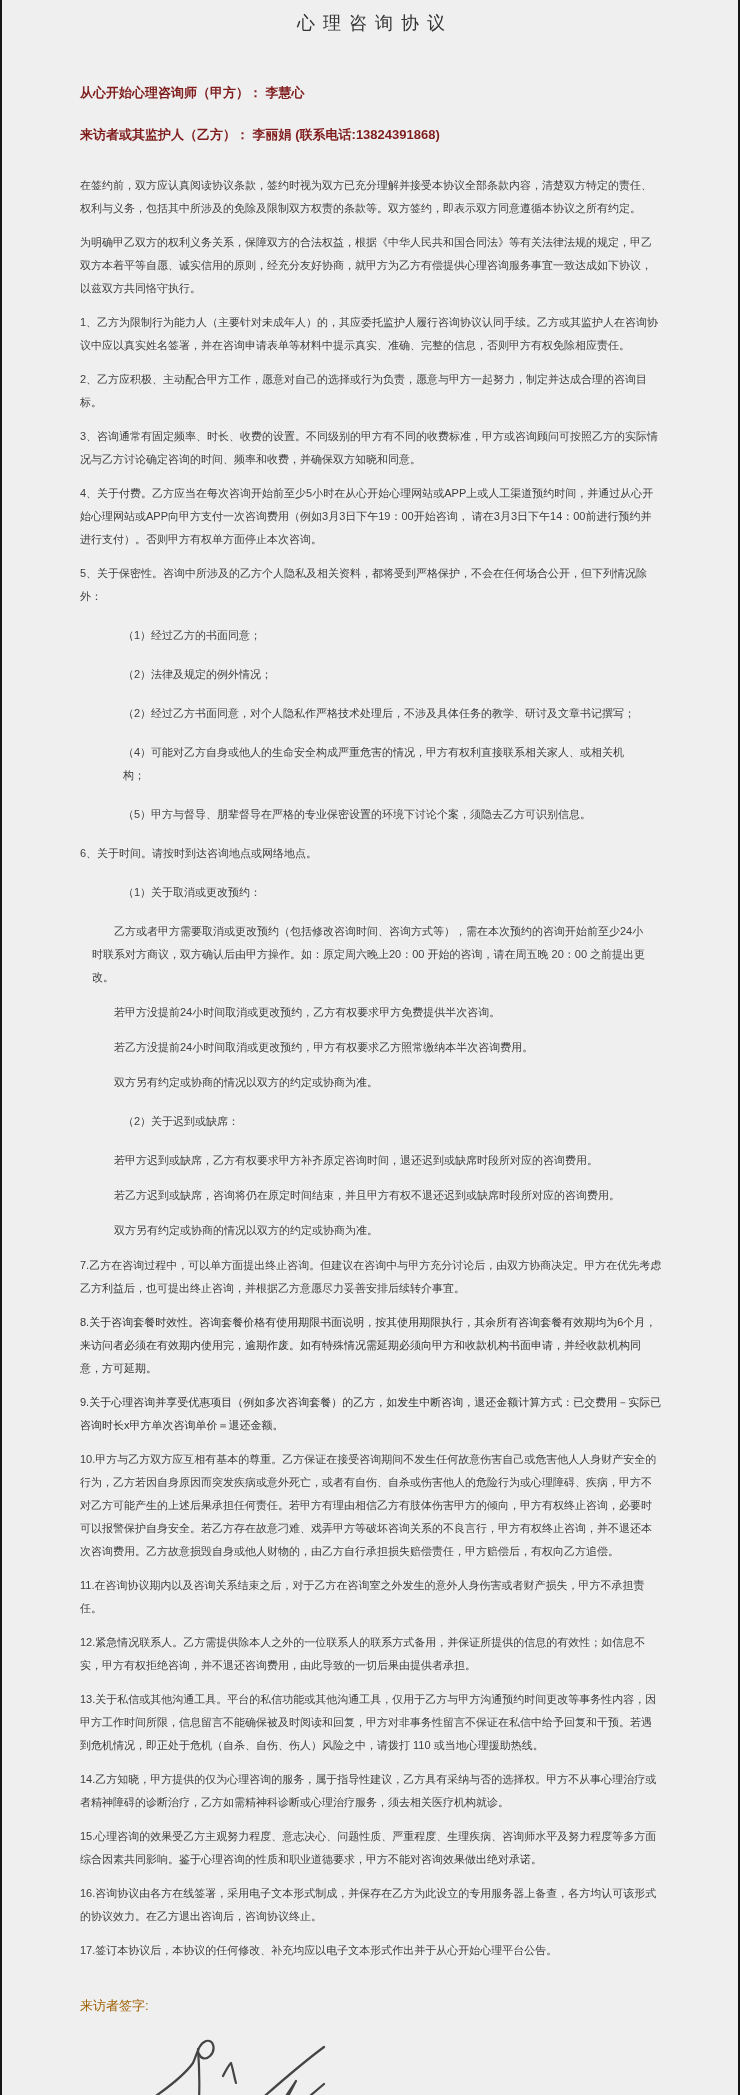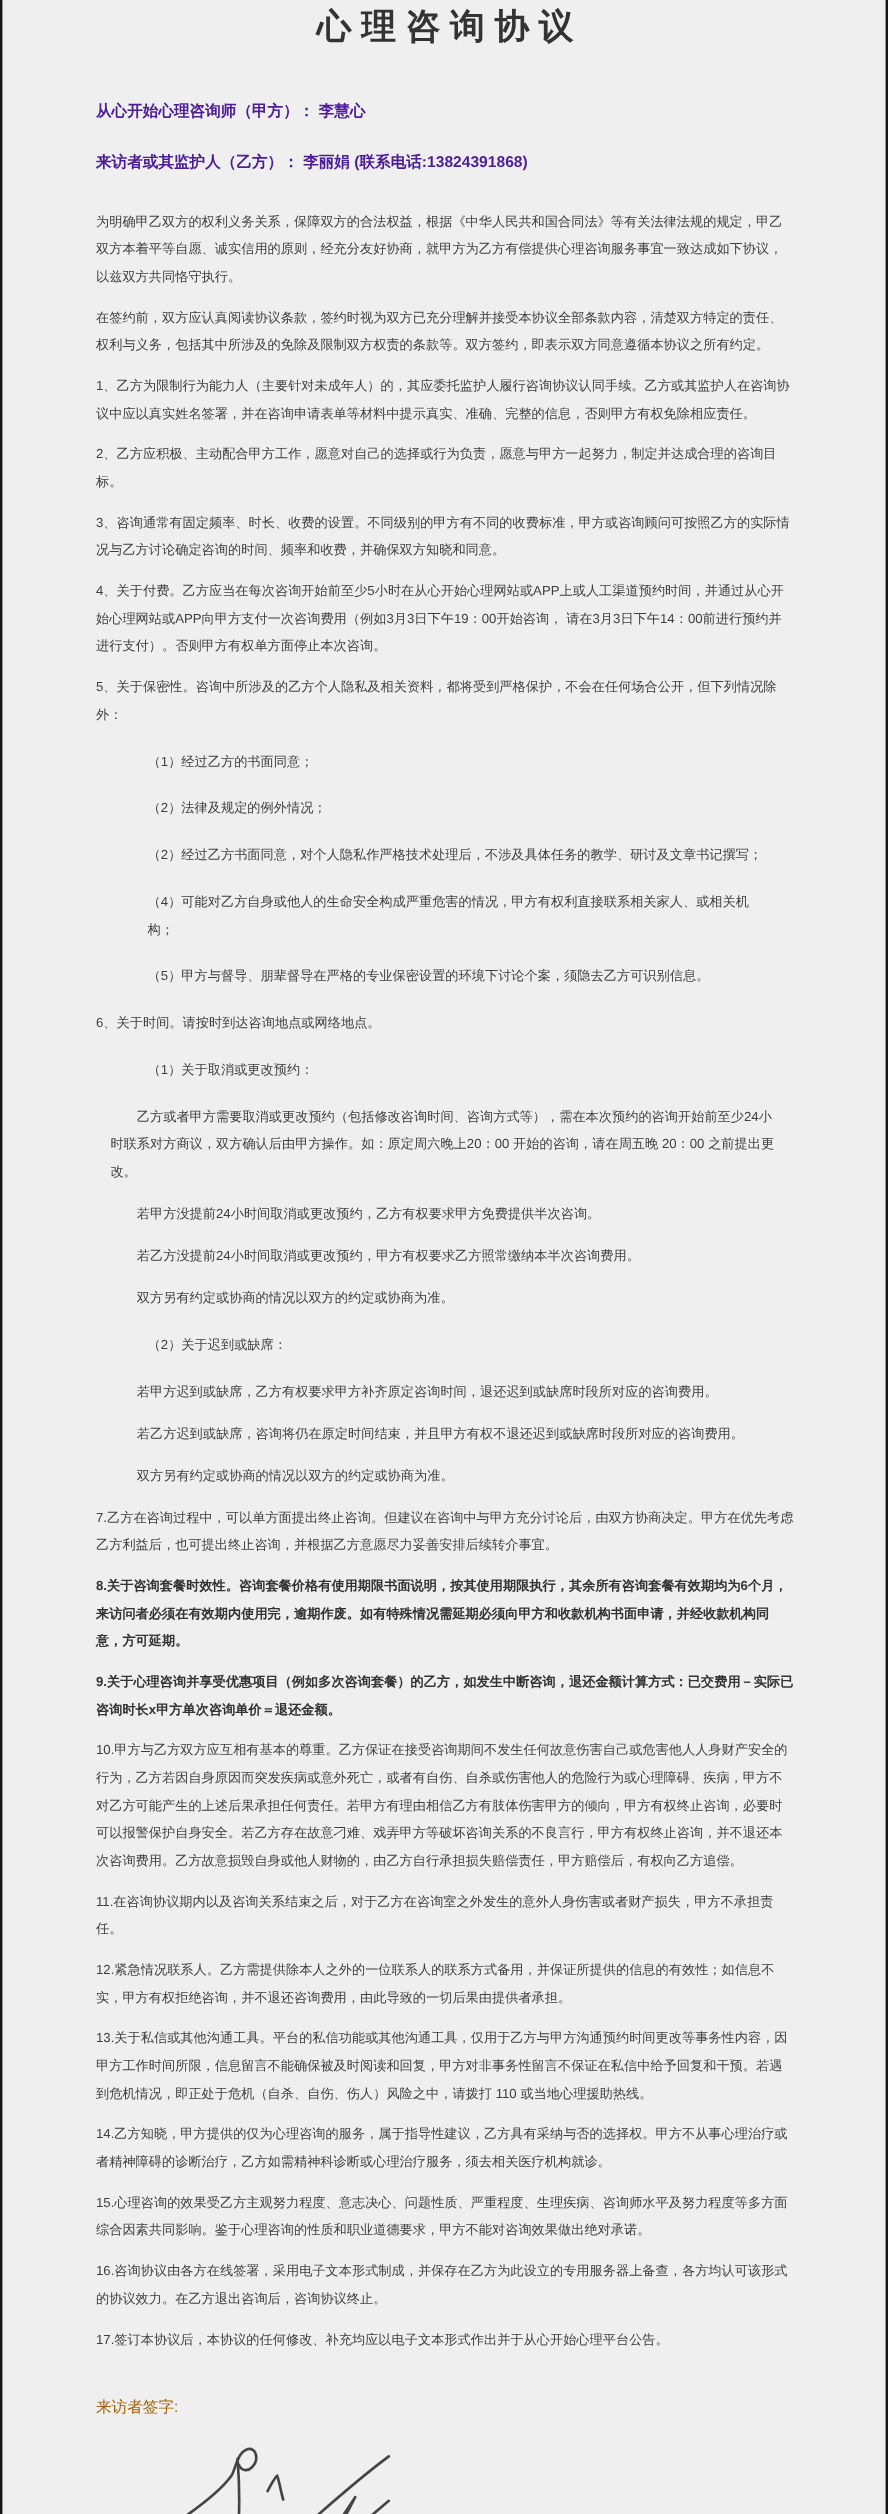--- a/index.html
+++ b/index.html
@@ -11,53 +11,53 @@
     color:#3e3e3e;
     overflow:hidden;
     margin:0 auto;
   }
   .edge { position:absolute; top:0; bottom:0; width:2px; background:#161616; z-index:5; }
   .edge-left { left:0; }
   .edge-right { right:0; }
   .content { padding:8px 78px 0 80px; }
   .doc-title {
     margin:0;
-    font-size:29px; font-weight:700; color:#333;
+    font-size:18px; font-weight:400; color:#333;
     text-align:center; letter-spacing:8px; line-height:30px;
     text-indent:8px; 
   }
-  .party { font-size:13px; font-weight:700; color:#4c1d95; line-height:18px; }
+  .party { font-size:13px; font-weight:700; color:#7f1d1d; line-height:18px; }
   .party-a { margin-top:46px; }
   .party-b { margin-top:24px; }
   .body-block { margin-top:30px; }
   .para { font-size:11px; line-height:23px; margin:11px 0; }
   .para.sub1 { margin:16px; padding-left:27px; }
   .para.sub2 { margin:12px; text-indent:22px; }
-  .para.bold-para { font-weight:700; color:#333; }
+  .para.bold-para { font-weight:400; color:#333; }
   .sig-label { margin-top:34px; font-size:13px; line-height:20px; color:#a16207; }
   .signature-wrap { margin:14px 0 0 55px; width:200px; height:200px; }
   .signature-wrap svg { display:block; }
   .doc-date { margin-top:52px; padding-left:345px; font-size:13px; line-height:16px; color:#3e3e3e; }
 </style>
 </head>
 <body>
 
 <div class="page">
   <div class="edge edge-left"></div>
   <div class="edge edge-right"></div>
 
   <div class="content">
     <h1 class="doc-title">心理咨询协议</h1>
 
     <div class="party party-a">从心开始心理咨询师（甲方）： 李慧心</div>
     <div class="party party-b">来访者或其监护人（乙方）： 李丽娟 (联系电话:13824391868)</div>
 
     <div class="body-block" id="paragraphs">
+        <p class="para">在签约前，双方应认真阅读协议条款，签约时视为双方已充分理解并接受本协议全部条款内容，清楚双方特定的责任、权利与义务，包括其中所涉及的免除及限制双方权责的条款等。双方签约，即表示双方同意遵循本协议之所有约定。</p>
         <p class="para">为明确甲乙双方的权利义务关系，保障双方的合法权益，根据《中华人民共和国合同法》等有关法律法规的规定，甲乙双方本着平等自愿、诚实信用的原则，经充分友好协商，就甲方为乙方有偿提供心理咨询服务事宜一致达成如下协议，以兹双方共同恪守执行。</p>
-        <p class="para">在签约前，双方应认真阅读协议条款，签约时视为双方已充分理解并接受本协议全部条款内容，清楚双方特定的责任、权利与义务，包括其中所涉及的免除及限制双方权责的条款等。双方签约，即表示双方同意遵循本协议之所有约定。</p>
         <p class="para">1、乙方为限制行为能力人（主要针对未成年人）的，其应委托监护人履行咨询协议认同手续。乙方或其监护人在咨询协议中应以真实姓名签署，并在咨询申请表单等材料中提示真实、准确、完整的信息，否则甲方有权免除相应责任。</p>
         <p class="para">2、乙方应积极、主动配合甲方工作，愿意对自己的选择或行为负责，愿意与甲方一起努力，制定并达成合理的咨询目标。</p>
         <p class="para">3、咨询通常有固定频率、时长、收费的设置。不同级别的甲方有不同的收费标准，甲方或咨询顾问可按照乙方的实际情况与乙方讨论确定咨询的时间、频率和收费，并确保双方知晓和同意。</p>
         <p class="para">4、关于付费。乙方应当在每次咨询开始前至少5小时在从心开始心理网站或APP上或人工渠道预约时间，并通过从心开始心理网站或APP向甲方支付一次咨询费用（例如3月3日下午19：00开始咨询， 请在3月3日下午14：00前进行预约并进行支付）。否则甲方有权单方面停止本次咨询。</p>
         <p class="para">5、关于保密性。咨询中所涉及的乙方个人隐私及相关资料，都将受到严格保护，不会在任何场合公开，但下列情况除外：</p>
         <p class="para sub1">（1）经过乙方的书面同意；</p>
         <p class="para sub1">（2）法律及规定的例外情况；</p>
         <p class="para sub1">（2）经过乙方书面同意，对个人隐私作严格技术处理后，不涉及具体任务的教学、研讨及文章书记撰写；</p>
         <p class="para sub1">（4）可能对乙方自身或他人的生命安全构成严重危害的情况，甲方有权利直接联系相关家人、或相关机构；</p>
         <p class="para sub1">（5）甲方与督导、朋辈督导在严格的专业保密设置的环境下讨论个案，须隐去乙方可识别信息。</p>

